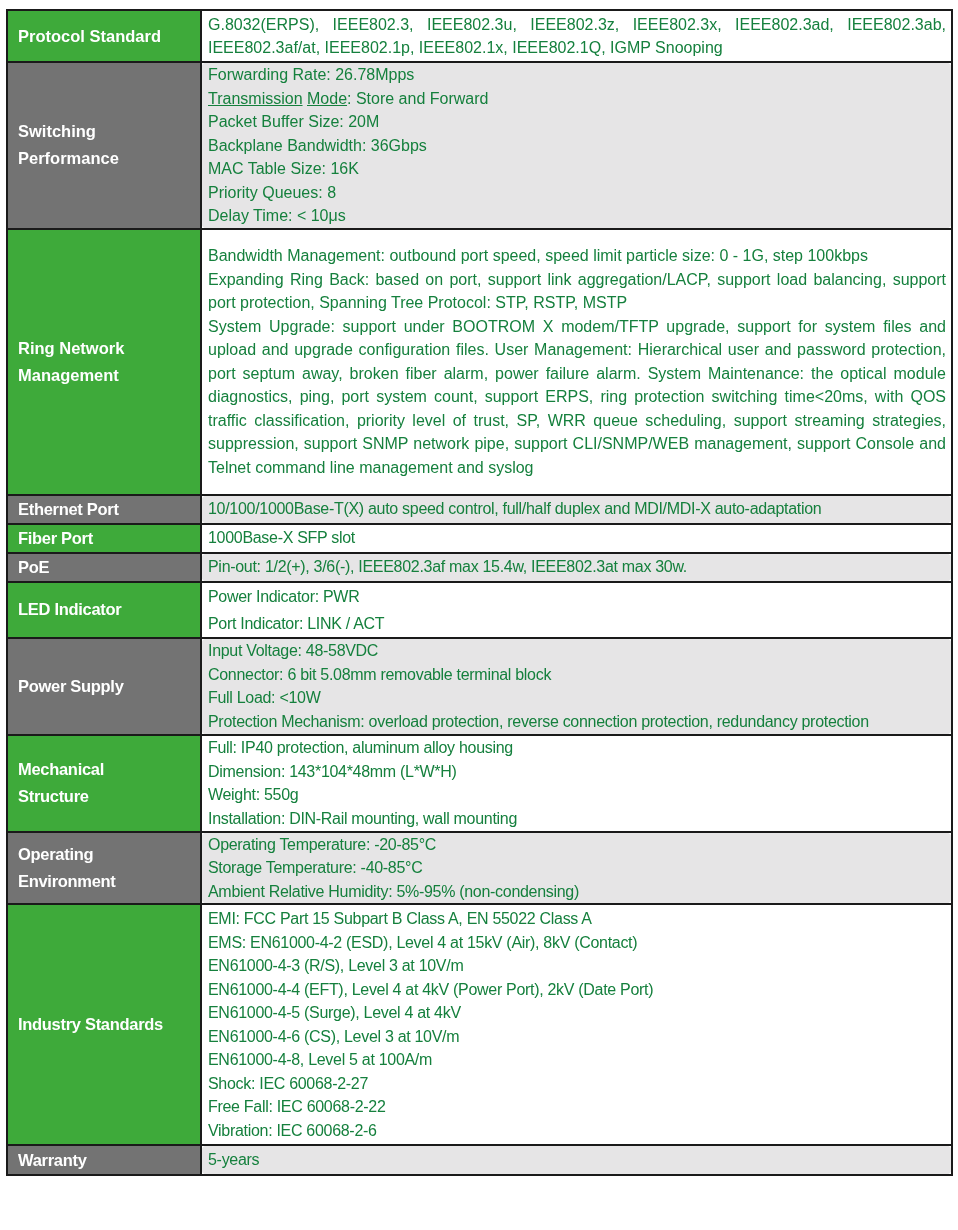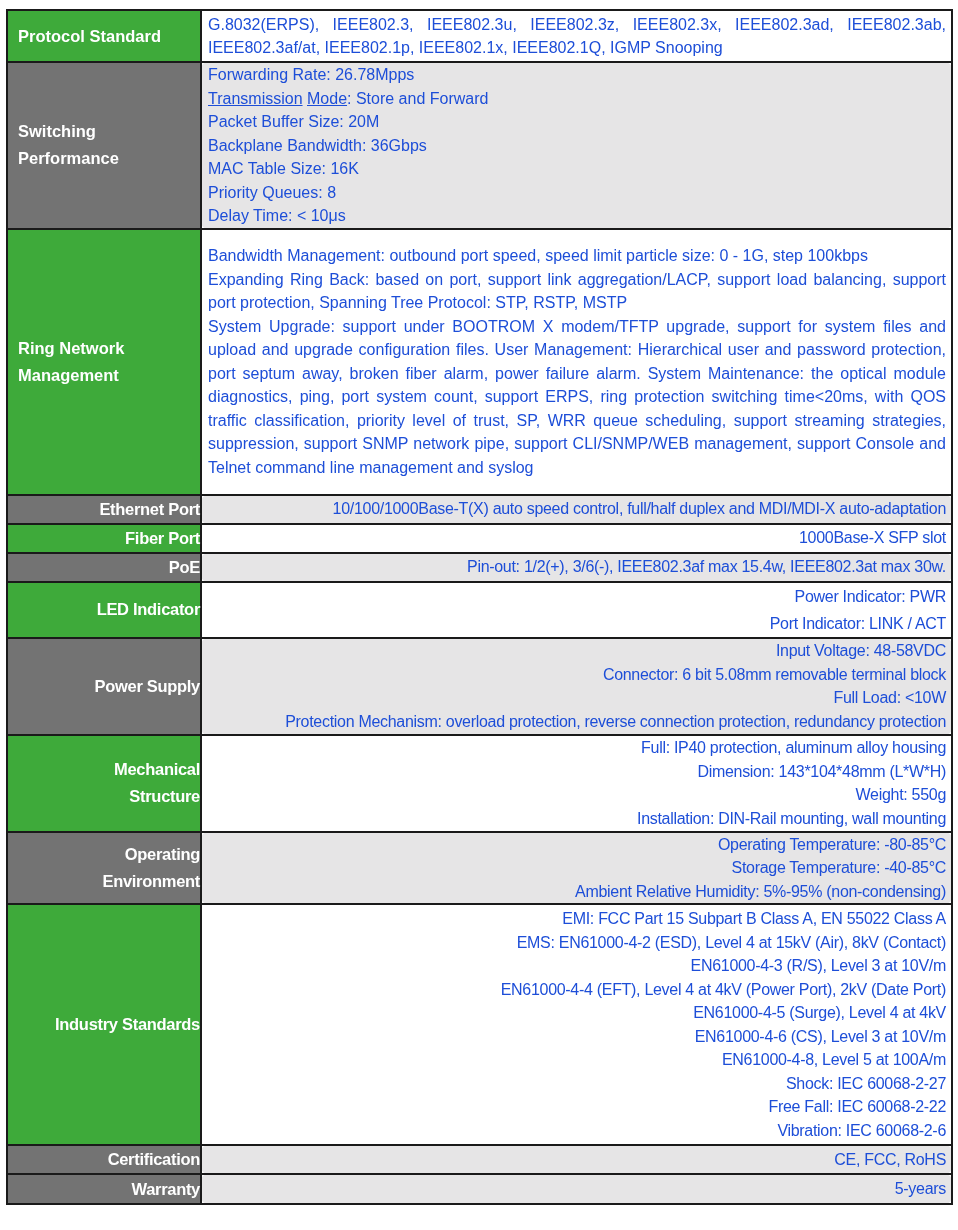--- a/index.html
+++ b/index.html
@@ -9,26 +9,26 @@
     border-collapse: collapse; table-layout: fixed;
     font-family: "Liberation Sans", sans-serif;
   }
   .spec-table td { border: 2px solid #1a1a1a; padding: 0; vertical-align: middle; }
   .label-cell {
     width: 190px; color: #ffffff; font-weight: bold; font-size: 16.5px;
     line-height: 27px; padding-left: 10px !important; text-align: left;
   }
   .label-cell.green { background: #3eaa3a; }
   .label-cell.gray { background: #737373; }
-  .value-cell { color: #1d4ed8; font-size: 16px; line-height: 23.5px; padding: 0 5px 0 6px !important; }
+  .value-cell { color: #15803d; font-size: 16px; line-height: 23.5px; padding: 0 5px 0 6px !important; }
   .value-cell.white { background: #ffffff; }
   .value-cell.light { background: #e6e5e6; border-radius: 7px; }
   .value-cell .line { display: block; }
   .value-cell .para { display: block; text-align: justify; }
-  .cond { letter-spacing: -0.3px; text-align: right; }
+  .cond { letter-spacing: -0.3px; }
   .u { text-decoration: underline; }
   .loose .line { line-height: 27px; }
   .label-text { display: block; }
 </style>
 </head>
 <body>
 
 <table class="spec-table">
   <colgroup>
       <col style="width:194px">
@@ -134,21 +134,21 @@
         <span class="line">Installation: DIN-Rail mounting, wall mounting</span>
       </td>
     </tr>
 
     <tr style="height:71px">
       <td class="label-cell gray cond">
         <span class="label-text">Operating</span>
         <span class="label-text">Environment</span>
       </td>
       <td class="value-cell light cond">
-        <span class="line">Operating Temperature: -80-85°C</span>
+        <span class="line">Operating Temperature: -20-85°C</span>
         <span class="line">Storage Temperature: -40-85°C</span>
         <span class="line">Ambient Relative Humidity: 5%-95% (non-condensing)</span>
       </td>
     </tr>
 
     <tr style="height:241px">
       <td class="label-cell green cond">
         <span class="label-text">Industry Standards</span>
       </td>
       <td class="value-cell white cond">
@@ -158,28 +158,20 @@
         <span class="line">EN61000-4-4 (EFT), Level 4 at 4kV (Power Port), 2kV (Date Port)</span>
         <span class="line">EN61000-4-5 (Surge), Level 4 at 4kV</span>
         <span class="line">EN61000-4-6 (CS), Level 3 at 10V/m</span>
         <span class="line">EN61000-4-8, Level 5 at 100A/m</span>
         <span class="line">Shock: IEC 60068-2-27</span>
         <span class="line">Free Fall: IEC 60068-2-22</span>
         <span class="line">Vibration: IEC 60068-2-6</span>
       </td>
     </tr>
 
-    <tr style="height:28px">
-      <td class="label-cell gray cond">
-        <span class="label-text">Certification</span>
-      </td>
-      <td class="value-cell light cond">
-        <span class="line">CE, FCC, RoHS</span>
-      </td>
-    </tr>
 
 
     <tr style="height:30px">
       <td class="label-cell gray cond">
         <span class="label-text">Warranty</span>
       </td>
       <td class="value-cell light cond">
         <span class="line">5-years</span>
       </td>
     </tr>

